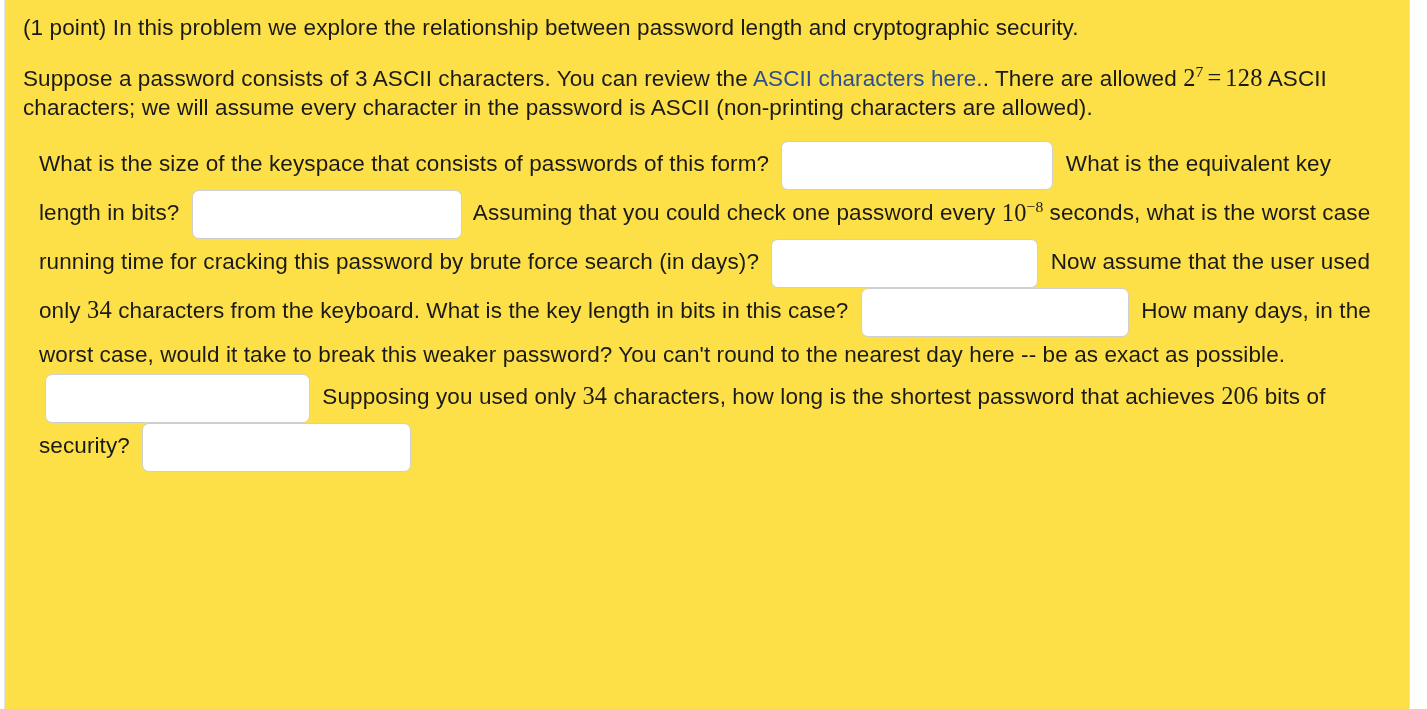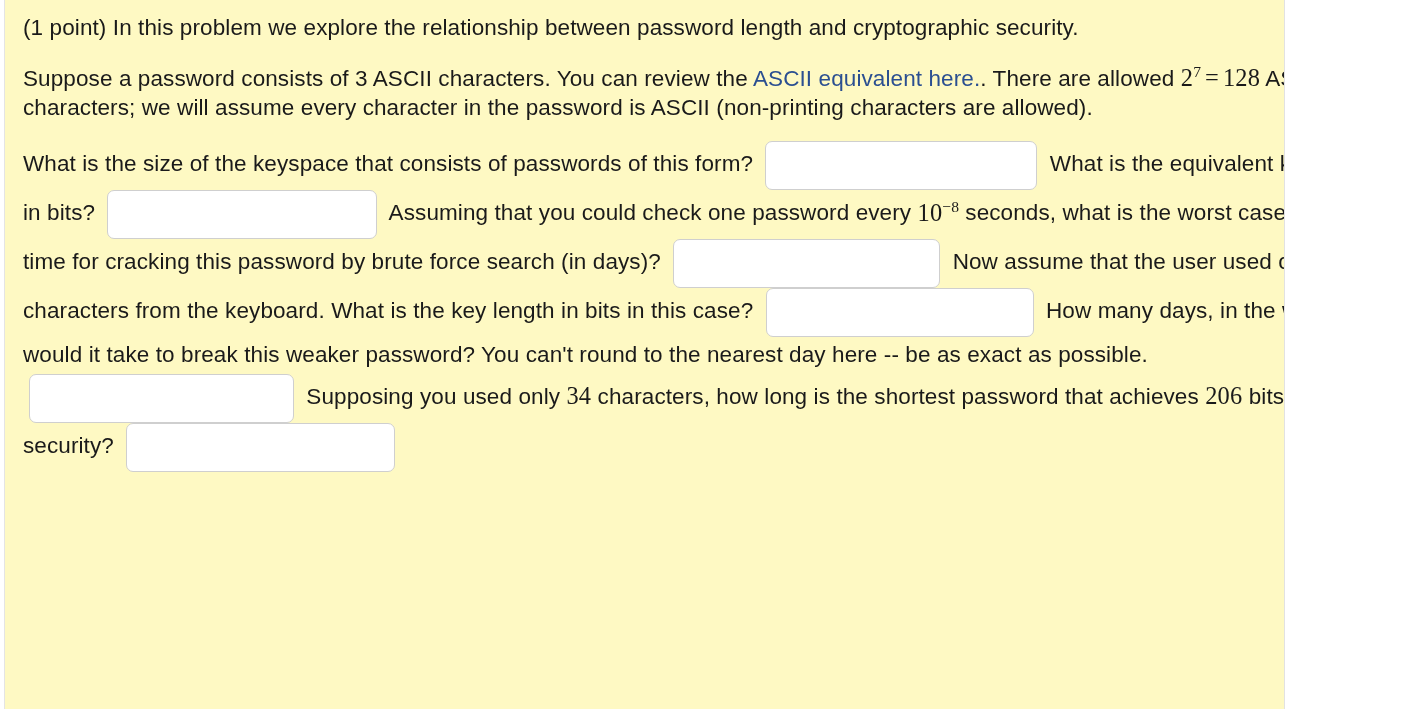--- a/index.html
+++ b/index.html
@@ -11,23 +11,23 @@
     width: 1427px;
     height: 709px;
     font-family: "Liberation Sans", sans-serif;
     overflow: hidden;
   }
 
   #problem-panel {
     position: absolute;
     left: 4px;
     top: 0px;
-    width: 1281px;
+    width: 1406px;
     height: 709px;
-    background: #fef9c3;
+    background: #fde047;
     border-left: 1px solid #e4e4e4;
     border-right: 1px solid #e2e2e2;
     box-sizing: border-box;
     overflow: hidden;
   }
 
   .prose {
     position: absolute;
     left: 18px;
     top: 14px;
@@ -37,21 +37,21 @@
     line-height: 1.28;
     letter-spacing: 0.1px;
   }
 
   p.para {
     margin: 0 0 19px 0;
   }
 
   
   .qblock {
-    margin: 0;
+    margin: 16px;
     line-height: 1.62;
   }
 
   a.link {
     color: #2b4f91;
     text-decoration: none;
   }
 
   
   .math {
@@ -98,21 +98,21 @@
 <body>
 
 <div id="problem-panel">
   <div class="prose">
 
     <p class="para">
       <span>(1 point) In this problem we explore the relationship between password length and cryptographic security.</span>
     </p>
 
     <p class="para">
-      <span>Suppose a password consists of 3 ASCII characters. You can review the </span><a class="link" href="#">ASCII equivalent here.</a><span>. There are allowed </span><span class="math"><span>2</span><sup>7</sup><span class="eq">=</span><span>128</span></span><span> ASCII characters; we will assume every character in the password is ASCII (non-printing characters are allowed).</span>
+      <span>Suppose a password consists of 3 ASCII characters. You can review the </span><a class="link" href="#">ASCII characters here.</a><span>. There are allowed </span><span class="math"><span>2</span><sup>7</sup><span class="eq">=</span><span>128</span></span><span> ASCII characters; we will assume every character in the password is ASCII (non-printing characters are allowed).</span>
     </p>
 
     <p class="qblock">
       <span>What is the size of the keyspace that consists of passwords of this form?</span>
       <input class="answer w272" type="text" value="" style="">
 
       <span>What is the equivalent key length in bits?</span>
       <input class="answer w270" type="text" value="" style="">
 
       <span>Assuming that you could check one password every </span><span class="math"><span>10</span><sup>−8</sup></span><span> seconds, what is the worst case running time for cracking this password by brute force search (in days)?</span>

